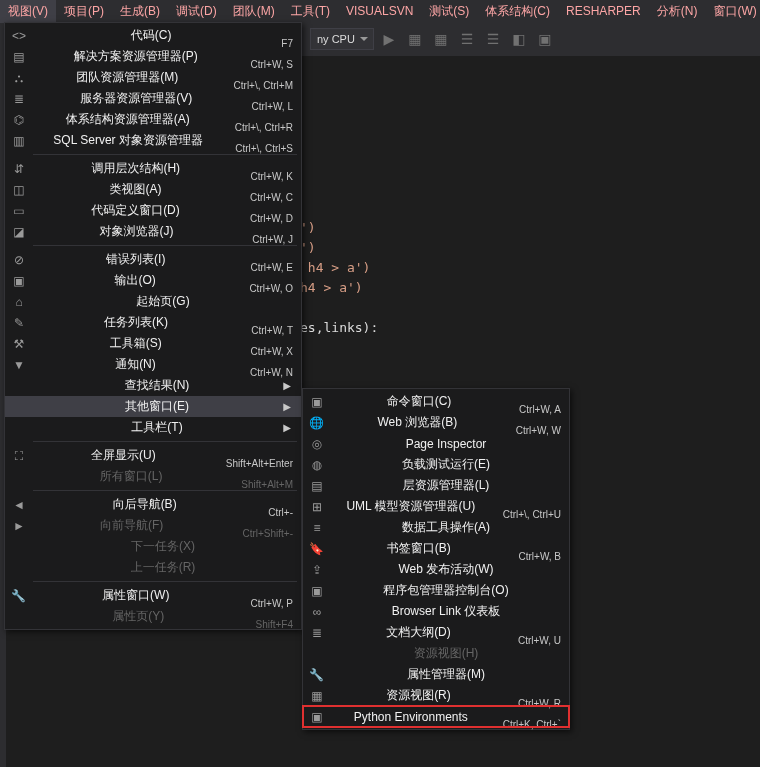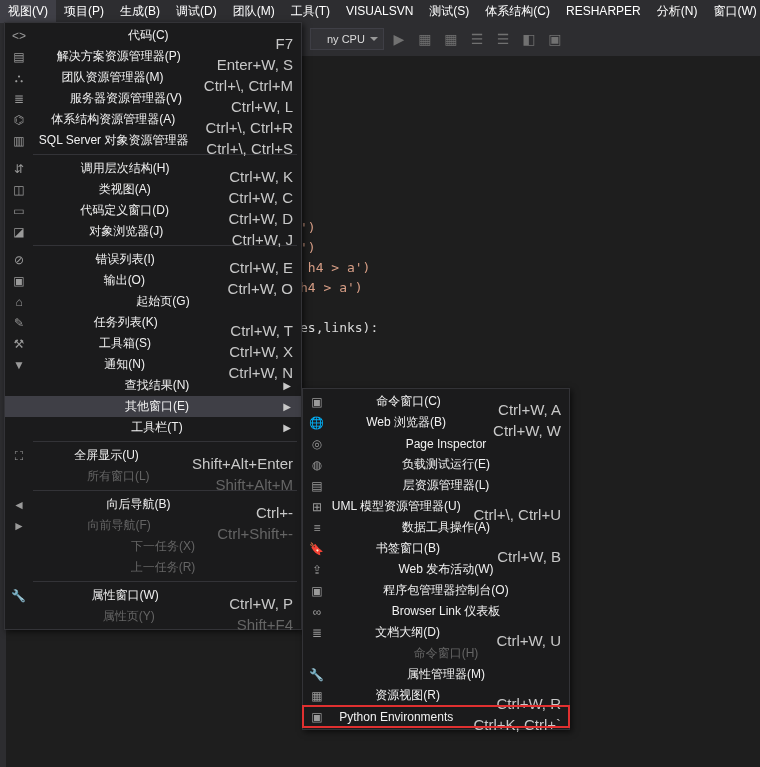--- a/index.html
+++ b/index.html
@@ -10,21 +10,21 @@
     font-size: 12px;
     color: #dcdcdc;
     overflow: hidden;
     position: relative;
   }
   .menubar {
     display: flex;
     height: 22px;
     align-items: center;
     background: #2d2d30;
-    color: #ffffff;
+    color: #fca5a5;
     font-size: 12px;
   }
   .menubar div {
     padding: 3px 8px;
     white-space: nowrap;
     cursor: default;
   }
   .menubar div.active {
     background: #3f3f46;
   }
@@ -34,21 +34,21 @@
     height: 34px;
     background: #2d2d30;
     padding-left: 310px;
     gap: 4px;
   }
   .combo {
     background: #333337;
     border: 1px solid #3f3f46;
     color: #dcdcdc;
     font-size: 11px;
-    padding: 2px 18px 2px 16px;
+    padding: 2px 18px 2px 6px;
     position: relative;
     height: 22px;
     display: flex; align-items: center;
   }
   .combo::after {
     content:""; position:absolute; right:5px; top:50%;
     border:4px solid transparent; border-top-color:#999;
     transform: translateY(-2px);
   }
   .tb-icon {
@@ -84,21 +84,21 @@
   }
   .menu-item.disabled { color: #656565; }
   .menu-item.hovered { background: #3f3f46; }
   .menu-item.highlighted { outline: 2px solid #e03030; outline-offset: -1px; }
   .micon {
     width: 28px; flex: 0 0 28px;
     display:flex;align-items:center;justify-content:center;
     color:#9a9a9a; font-size:12px;
   }
   .mlabel { flex: 1 1 auto; white-space: nowrap; overflow:hidden;text-align:center; }
-  .mshort { flex: 0 0 auto; color:#c8c8c8; font-size:15px; padding-left:12px; white-space: nowrap; margin-top: 16px;}
+  .mshort { flex: 0 0 auto; color:#c8c8c8; font-size:10px; padding-left:12px; white-space: nowrap; margin-top: 16px;}
   .menu-item.disabled .mshort { color:#656565; }
   .arrow {
     flex: 0 0 auto; width:12px; text-align:center;
     color:#c8c8c8; font-size:10px;
   }
   .sep {
     height: 1px; margin: 3px 4px 3px 28px;
     background: #333337;
   }
   .code-back {
@@ -166,21 +166,21 @@
 
 <div class="dropdown" id="dropdown">
     <div class="menu-item">
       <span class="micon">&lt;&gt;</span>
       <span class="mlabel">代码(C)</span>
       <span class="mshort">F7</span>
     </div>
     <div class="menu-item">
       <span class="micon">▤</span>
       <span class="mlabel">解决方案资源管理器(P)</span>
-      <span class="mshort">Enter+W, S</span>
+      <span class="mshort">Ctrl+W, S</span>
     </div>
     <div class="menu-item">
       <span class="micon">⛬</span>
       <span class="mlabel">团队资源管理器(M)</span>
       <span class="mshort">Ctrl+\, Ctrl+M</span>
     </div>
     <div class="menu-item">
       <span class="micon">≣</span>
       <span class="mlabel">服务器资源管理器(V)</span>
       <span class="mshort">Ctrl+W, L</span>
@@ -352,21 +352,21 @@
       <span class="micon">∞</span>
       <span class="mlabel">Browser Link 仪表板</span>
     </div>
     <div class="menu-item">
       <span class="micon">≣</span>
       <span class="mlabel">文档大纲(D)</span>
       <span class="mshort">Ctrl+W, U</span>
     </div>
     <div class="menu-item disabled">
       <span class="micon"></span>
-      <span class="mlabel">命令窗口(H)</span>
+      <span class="mlabel">资源视图(H)</span>
     </div>
     <div class="menu-item">
       <span class="micon">🔧</span>
       <span class="mlabel">属性管理器(M)</span>
     </div>
     <div class="menu-item">
       <span class="micon">▦</span>
       <span class="mlabel">资源视图(R)</span>
       <span class="mshort">Ctrl+W, R</span>
     </div>

